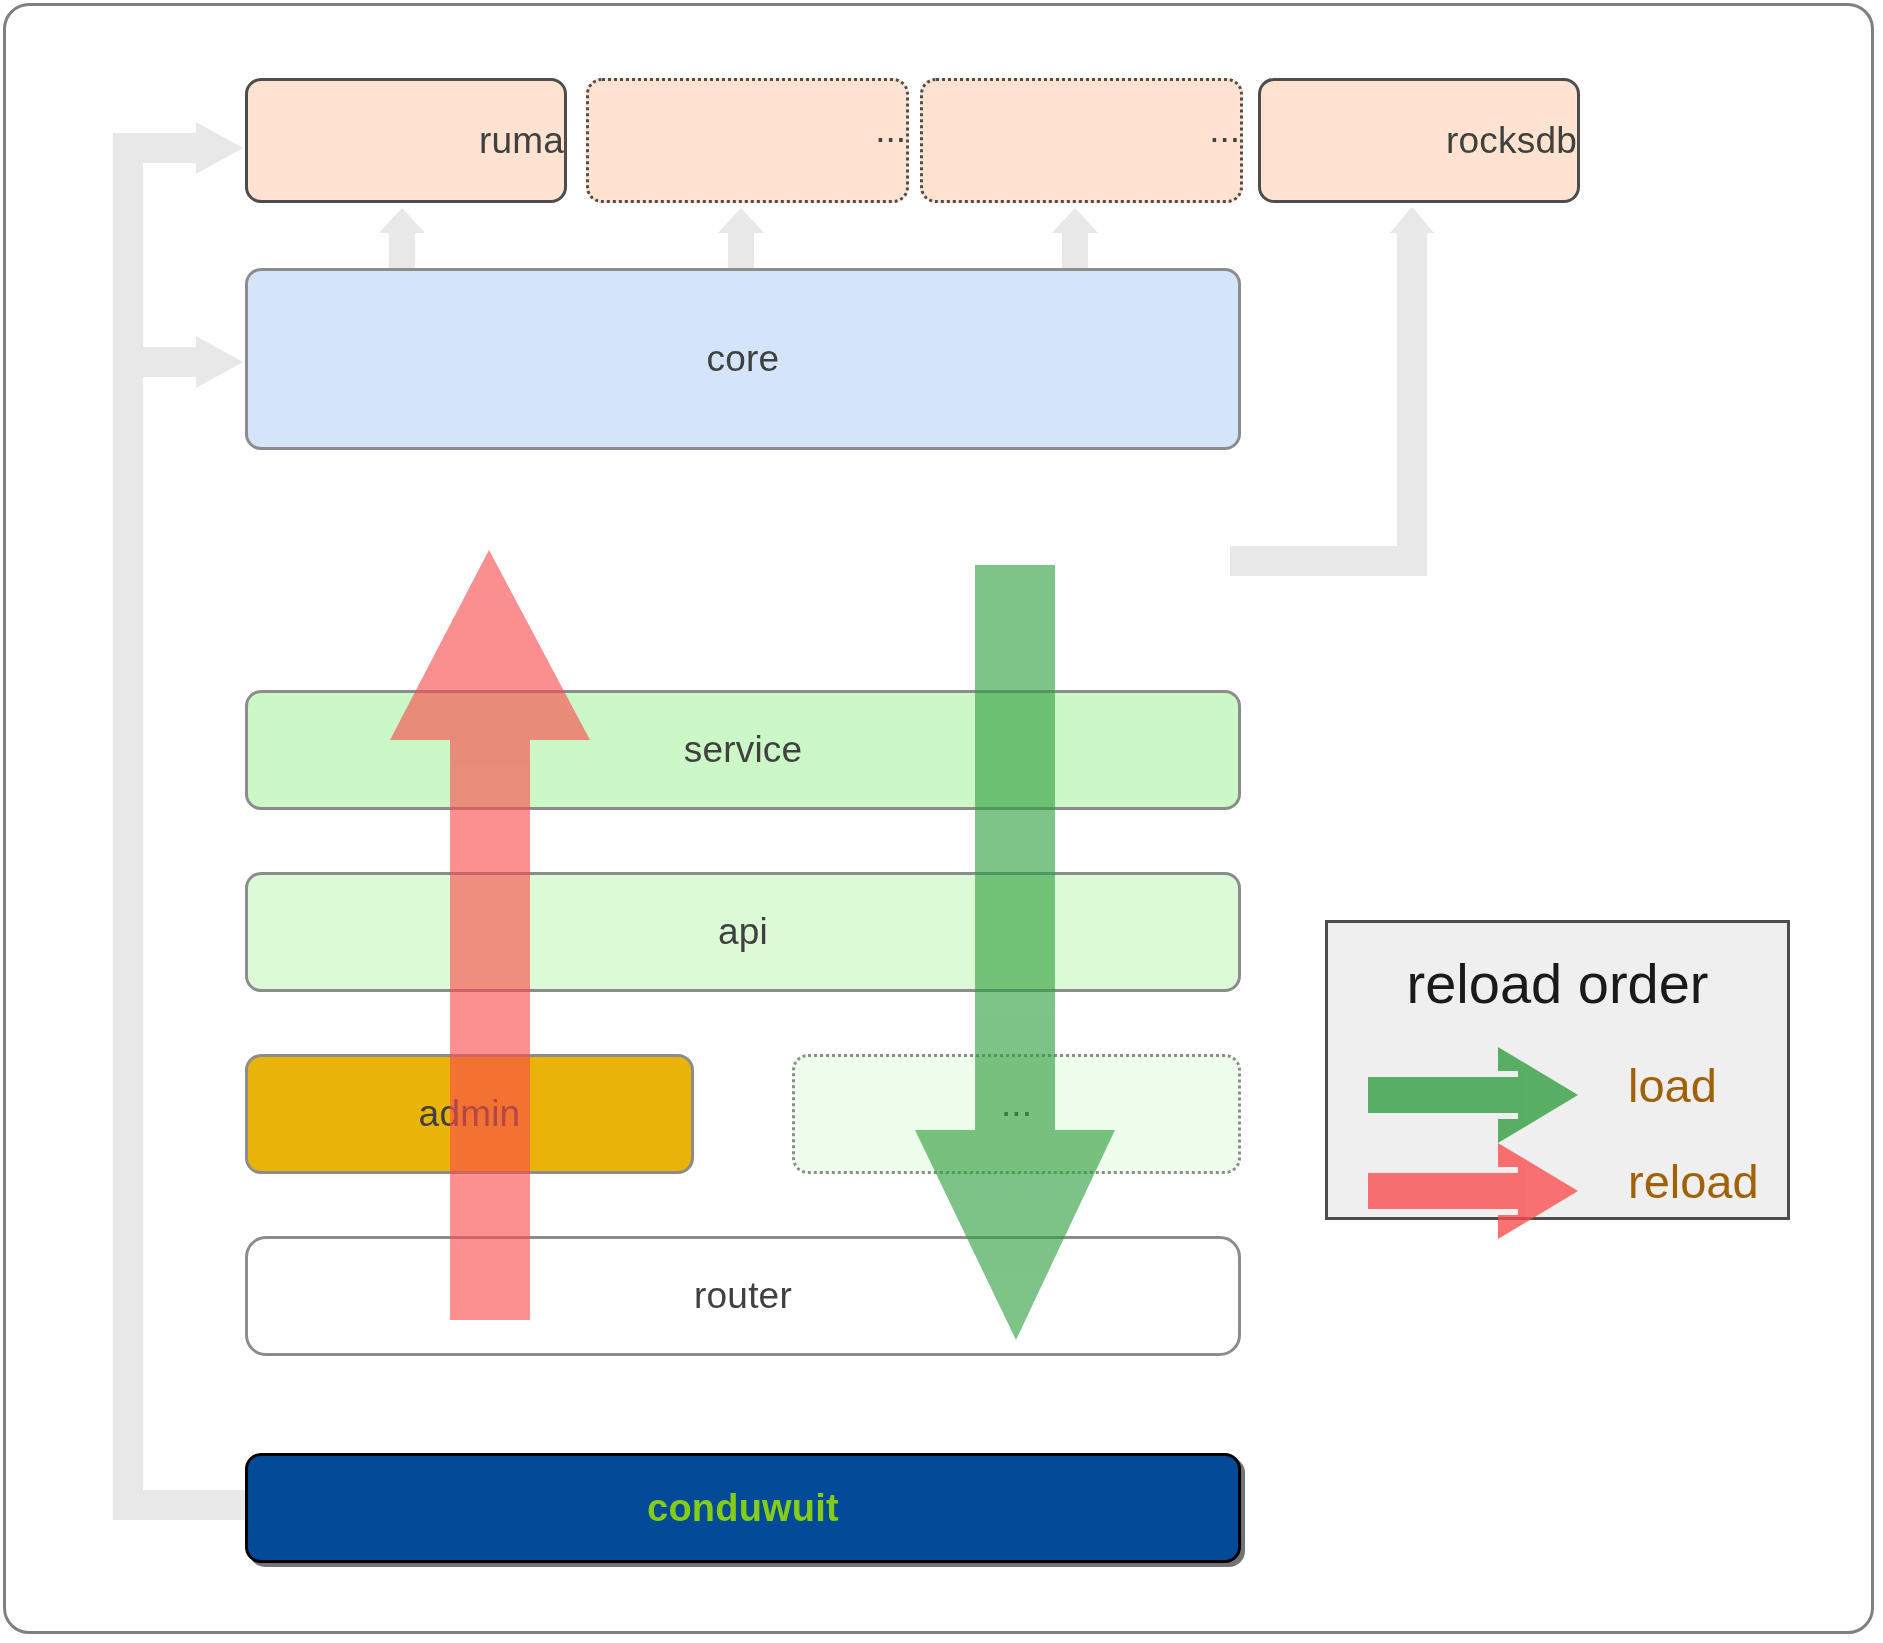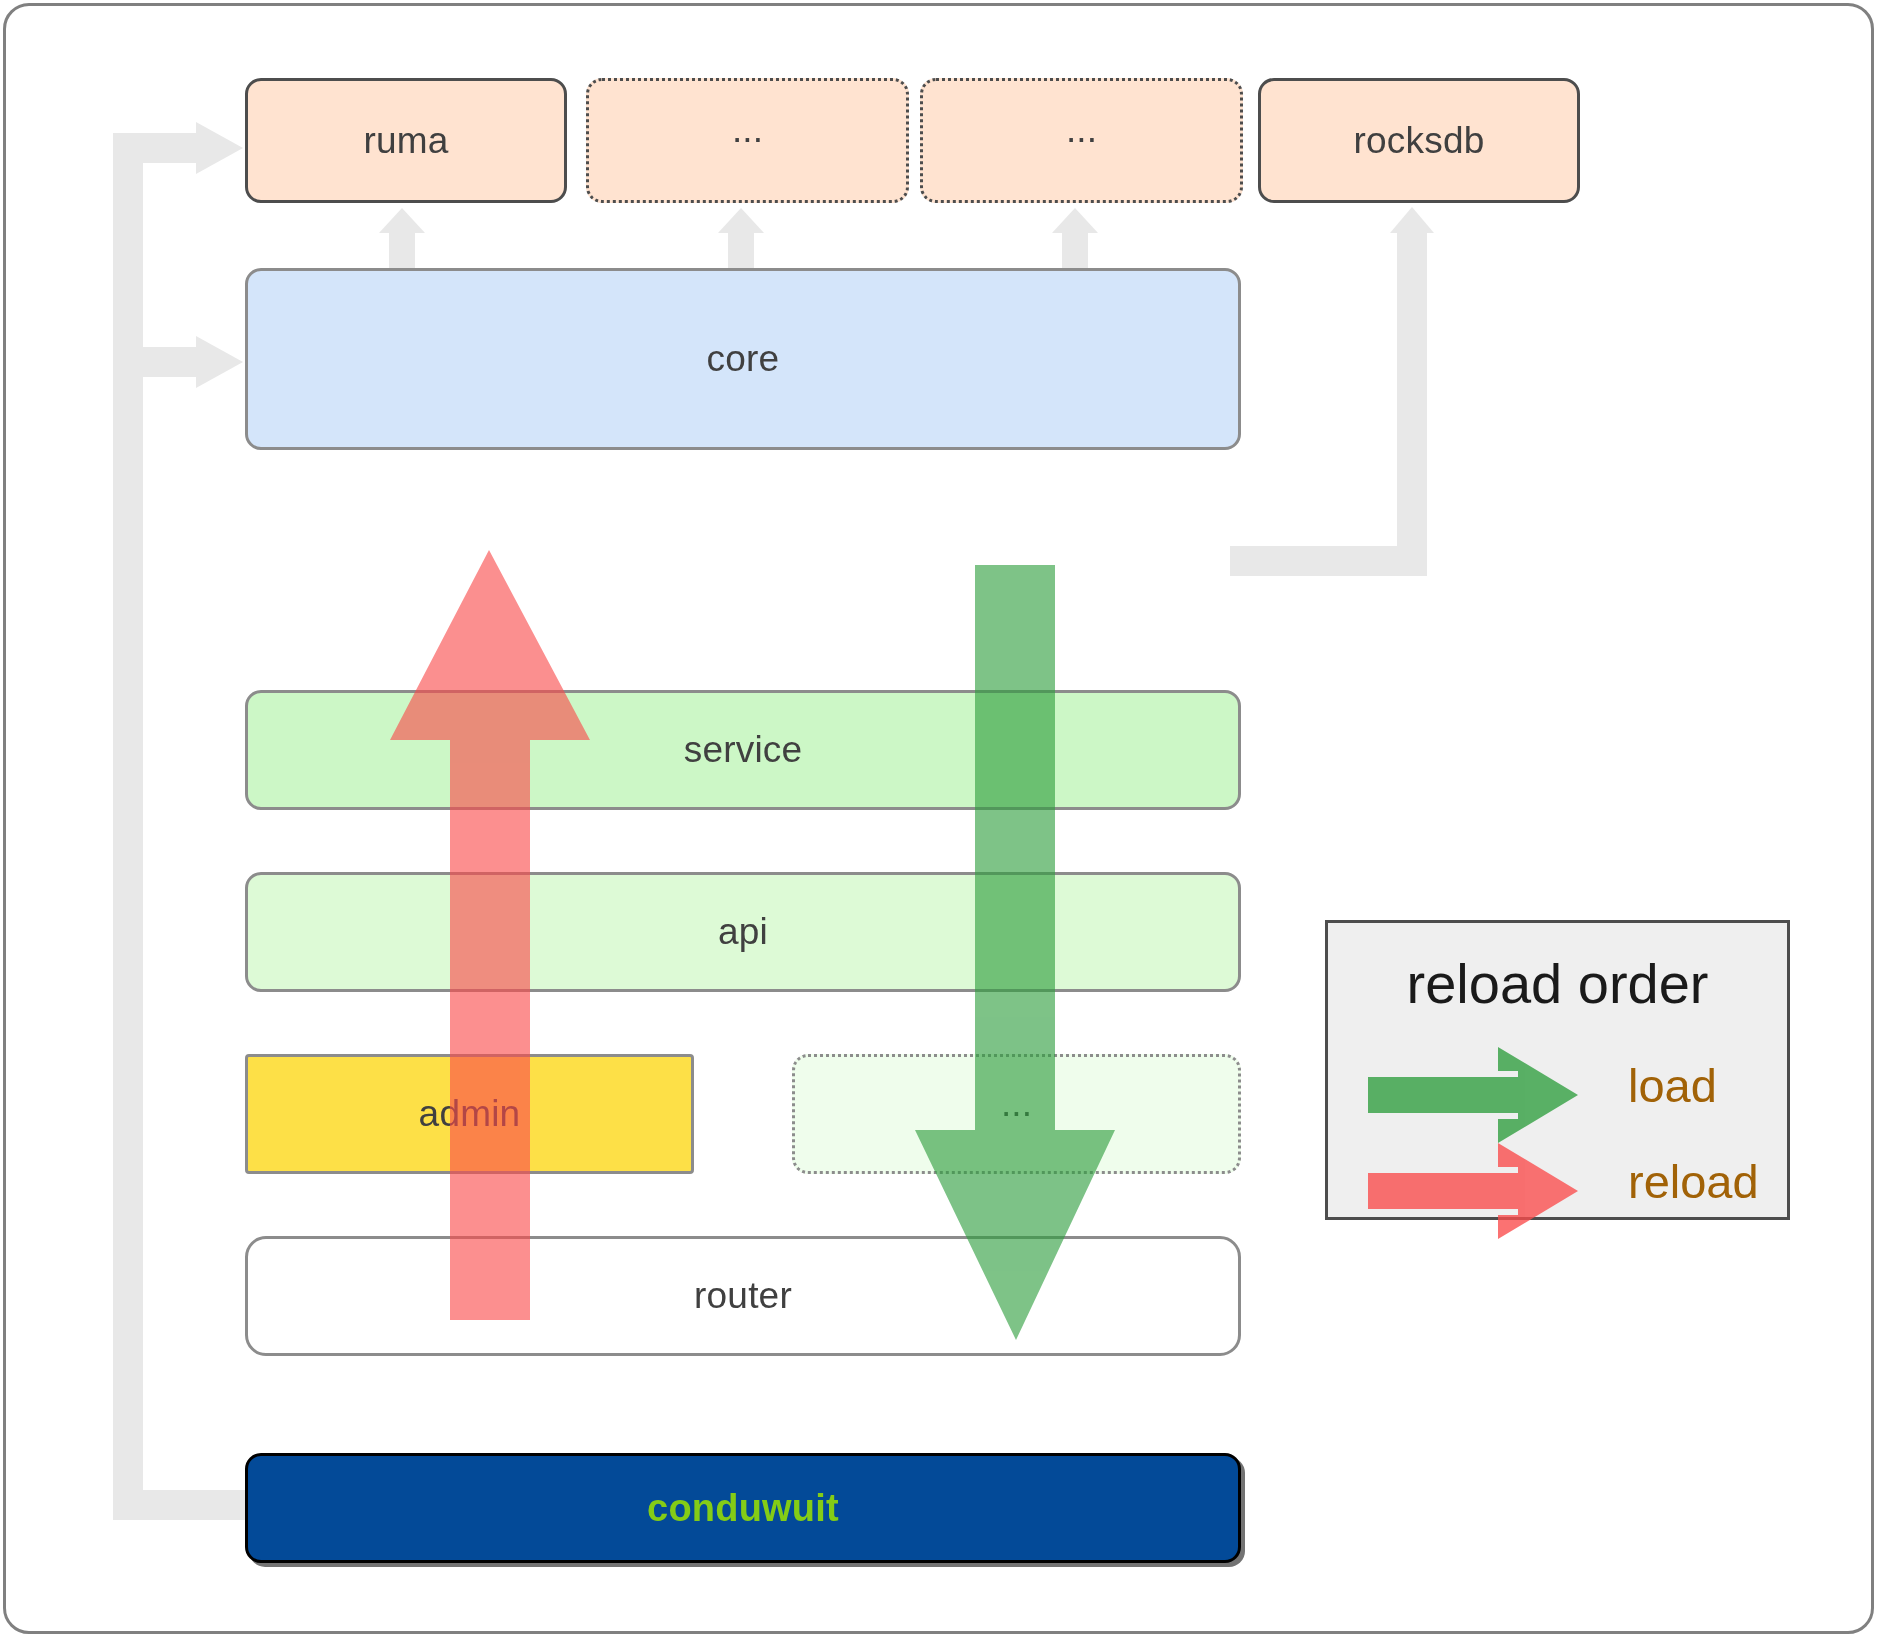--- a/index.html
+++ b/index.html
@@ -55,20 +55,21 @@
     color: #404040;
     line-height: 0.5;
     position: relative;
     top: -10px;
   }
   
   .dep {
     background: #ffe3d0;
     border: 3px solid #4d4d4d;
     border-radius: 16px;
+    justify-content: flex-end;
   }
   .dep.dotted {
     border: 3px dotted #4d4d4d;
   }
   
   .core {
     background: #d4e5fa;
     border: 3px solid #8c8c8c;
     border-radius: 16px;
   }
@@ -81,23 +82,23 @@
     background: #ccf7c6;
     border: 3px solid #8c8c8c;
     border-radius: 16px;
   }
   .api {
     background: #ddfad6;
     border: 3px solid #8c8c8c;
     border-radius: 16px;
   }
   .admin {
-    background: #fde047;
-    border: 3px solid #8c8c8c;
-    border-radius: 4px;
+    background: #eab308;
+    border: 3px solid #8c8c8c;
+    border-radius: 16px;
     justify-content: center;
   }
   .etc-low {
     background: #effdec;
     border: 3px dotted #8c8c8c;
     border-radius: 16px;
   }
   .router {
     background: #ffffff;
     border: 3px solid #8c8c8c;

